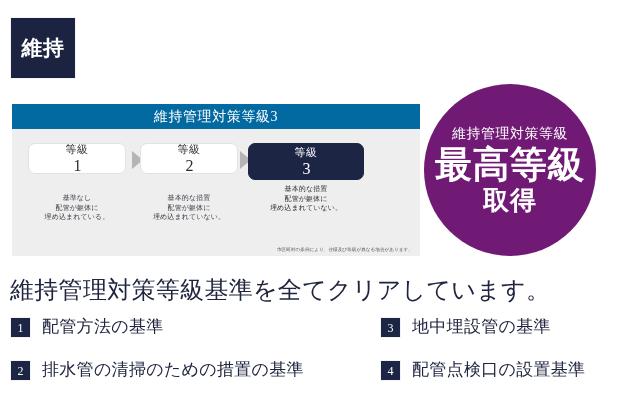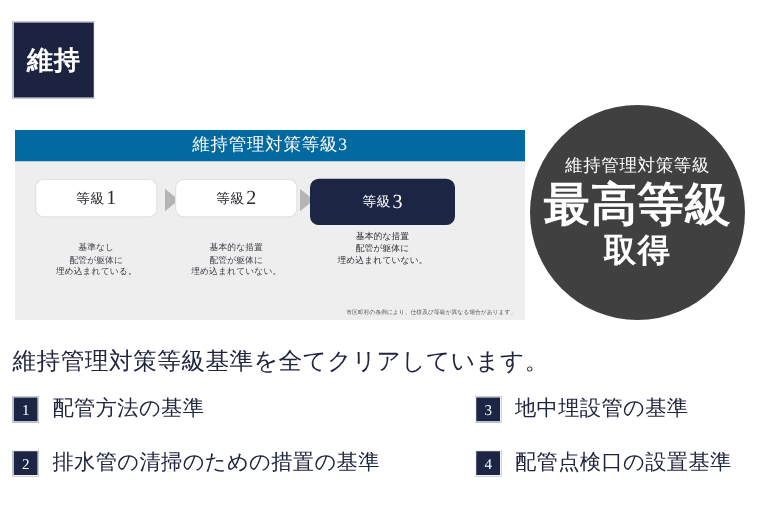--- a/index.html
+++ b/index.html
@@ -51,20 +51,21 @@
   }
   .panel-body{
     position:absolute;left:0;top:25px;width:408px;height:127px;
   }
 
   .grade{position:absolute;top:14px;width:98px;text-align:center;}
   .grade .box{
     height:31px;border-radius:7px;
     display:flex;align-items:center;justify-content:center;
     box-sizing:border-box;
+    flex-direction:column;
   }
   .grade.plain .box{
     background:#ffffff;border:1px solid #e2e2e2;
     color:#2b2b33;
   }
   .grade.highlight .box{
     background:#1d2545;border:1px solid #1d2545;color:#ffffff;
     height:37px;
   }
   .grade .box .lbl{font-size:11px;letter-spacing:0.4px;}
@@ -91,33 +92,33 @@
   .panel-note{
     position:absolute;right:7px;bottom:3px;
     font-size:4.6px;line-height:7px;color:#555560;
     letter-spacing:0.05px;white-space:nowrap;
   }
 
   
   .circle{
     position:absolute;left:424px;top:84px;
     width:172px;height:172px;border-radius:50%;
-    background:#404040;
+    background:#701a75;
     display:flex;flex-direction:column;
     align-items:center;justify-content:center;
     color:#ffffff;text-align:center;
   }
   .circle .c1{font-size:14px;line-height:18px;letter-spacing:0.5px;}
   .circle .c2{font-size:37px;line-height:42px;font-weight:700;letter-spacing:0.5px;margin-top:1px;}
   .circle .c3{font-size:26px;line-height:30px;font-weight:700;letter-spacing:1px;}
 
   
   .subhead{
     position:absolute;left:10px;top:277px;
-    font-size:19px;line-height:26px;color:#20253f;letter-spacing:0.3px;
+    font-size:24px;line-height:26px;color:#20253f;letter-spacing:0.3px;
     white-space:nowrap;
   }
   .list{position:absolute;left:10px;top:314px;width:600px;}
   .row{display:flex;align-items:center;margin-bottom:17px;height:26px;}
   .col{display:flex;align-items:center;}
   .col.left{width:370px;}
   .num-badge{
     width:21px;height:21px;flex:0 0 21px;
     background:#1d2545;color:#ffffff;
     font-size:12px;line-height:21px;text-align:center;

